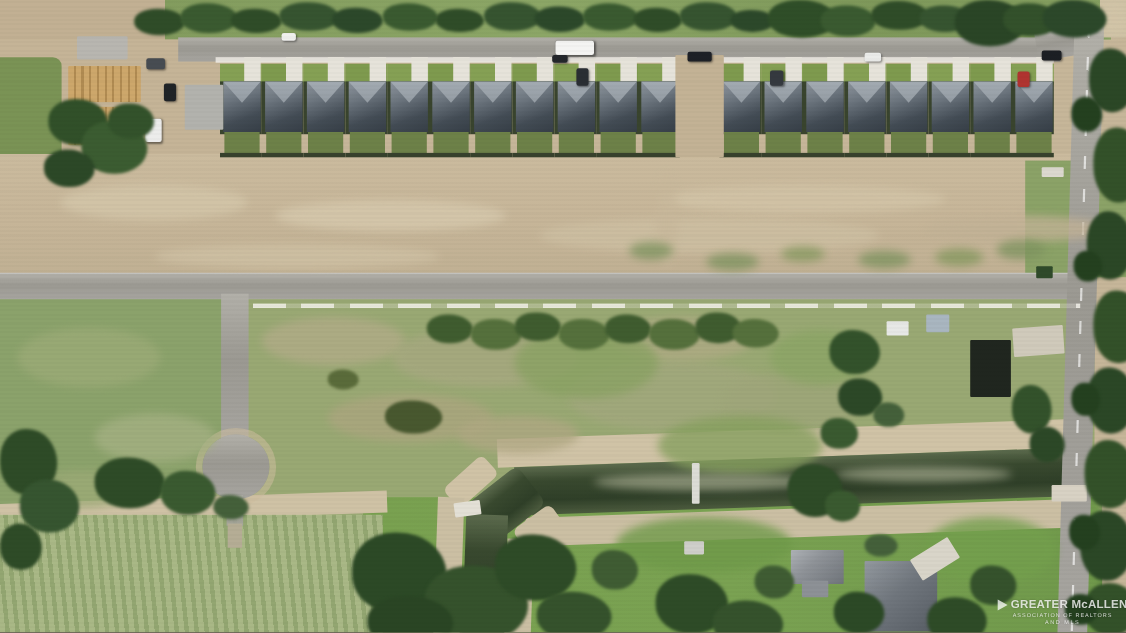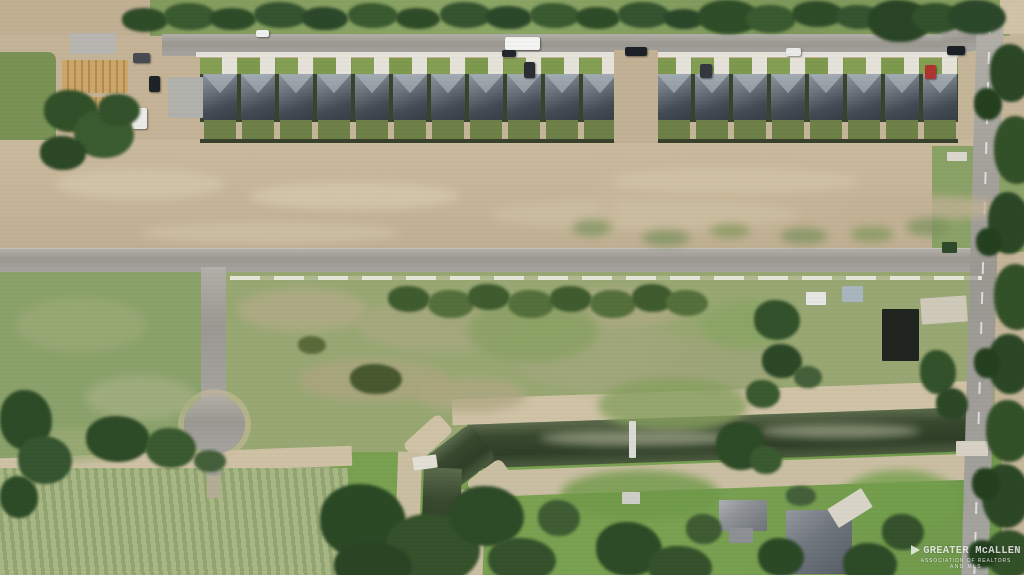--- a/index.html
+++ b/index.html
@@ -59,21 +59,21 @@
   .roofB{background:linear-gradient(140deg,#93999f 0%,#70767d 45%,#575d64 100%);}
   .roof{background:linear-gradient(160deg,#8d959d 0%,#6b747d 35%,#434c55 70%,#363e46 100%);}
   .roof-hl{left:0;top:0;width:100%;height:100%;
     clip-path:polygon(0 0,100% 0,50% 42%);
     background:linear-gradient(180deg,#a3abb2,#7e868e);}
   .grain{left:0;top:0;width:1024px;height:575px;pointer-events:none;z-index:25;
     background:repeating-linear-gradient(0deg,rgba(0,0,0,.02) 0 2px,transparent 2px 4px);}
   
   .watermark{right:4px;bottom:6px;z-index:30;text-align:center;
     color:rgba(255,255,255,.78);text-shadow:0 0 2px rgba(0,0,0,.35);width:108px;}
-  .wm-row{position:static!important;display:flex;align-items:center;justify-content:center;gap:3px;font-family:Liberation Mono, monospace;}
+  .wm-row{position:static!important;display:flex;align-items:center;justify-content:center;gap:3px;}
   .wm-logo{position:static!important;width:0;height:0;display:inline-block;
     border-top:5px solid transparent;border-bottom:5px solid transparent;
     border-left:9px solid rgba(255,255,255,.75);}
   .wm-line1{position:static!important;font-size:10.5px;font-weight:700;letter-spacing:.2px;white-space:nowrap;}
   .wm-line2{position:static!important;font-size:5px;letter-spacing:.9px;margin-top:1px;white-space:nowrap;}
   .wm-line3{position:static!important;font-size:5px;letter-spacing:1.4px;white-space:nowrap;}
 </style>
 </head>
 <body>
 

